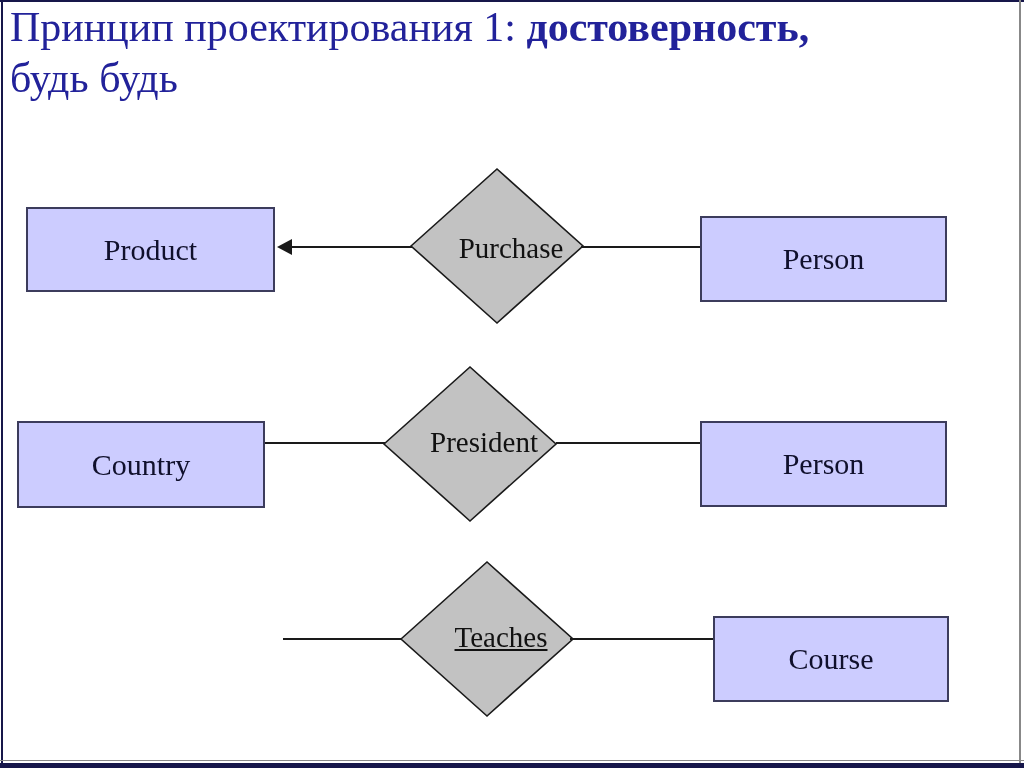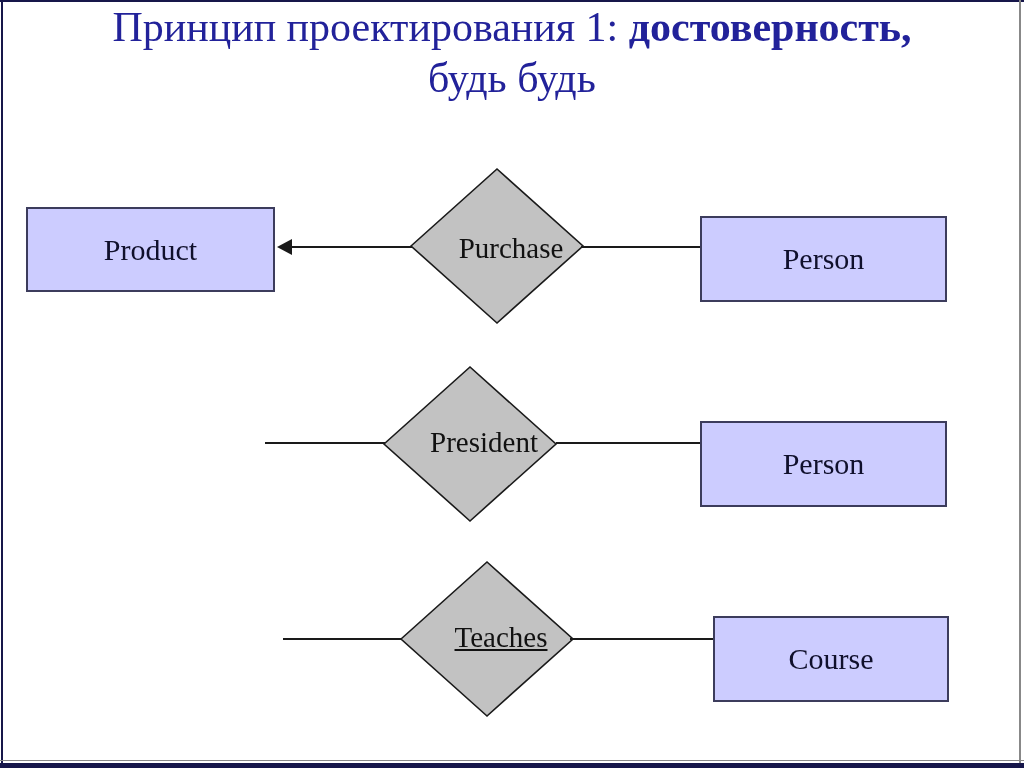--- a/index.html
+++ b/index.html
@@ -14,21 +14,21 @@
   
   .frame-top    { position:absolute; left:0; top:0; width:1024px; height:2px; background: var(--frame_dark, #16164a); }
   .frame-left   { position:absolute; left:1px; top:0; width:2px; height:768px; background: var(--frame_dark, #16164a); }
   .frame-right  { position:absolute; left:1019px; top:0; width:2px; height:768px; background: var(--frame_gray, #888); }
   .frame-bottom-hairline { position:absolute; left:0; top:760px; width:1024px; height:1px; background: var(--frame_gray, #888); }
   .frame-bottom-bar { position:absolute; left:0; top:763px; width:1024px; height:5px; background: var(--frame_dark, #16164a); }
 
   
   .title {
     position: absolute; left: 10px; top: 2px; width: 1004px;
-    text-align: center;
+    text-align: left;
     color: var(--title_color, #22229a);
     font-size: 42px; line-height: 51px;
     letter-spacing: 0px;
   }
   .title .bold { font-weight: 700; }
 
   
   .entity {
     position: absolute;
     background: var(--entity_fill, #ccccff);
@@ -91,20 +91,21 @@
 
   <svg class="diamond-svg" style="left:409px; top:167px;" width="176" height="158" viewBox="0 0 176 158">
     <polygon points="2,79 88,2 174,79 88,156"></polygon>
   </svg>
   <div class="rel-label" style="left:409px; top:169px; width:176px; height:158px;">Purchase</div>
 
   <div class="conn" style="left:581px; top:246px; width:119px;"></div>
 
   <div class="entity" style="left:700px; top:204px; width:247px; height:86px;">Person</div>
 
+  <div class="entity" style="left:17px; top:409px; width:248px; height:87px;">Country</div>
 
   <div class="conn" style="left:265px; top:442px; width:120px;"></div>
 
   <svg class="diamond-svg" style="left:382px; top:365px;" width="176" height="158" viewBox="0 0 176 158">
     <polygon points="2,79 88,2 174,79 88,156"></polygon>
   </svg>
   <div class="rel-label" style="left:382px; top:363px; width:176px; height:158px;">President</div>
 
   <div class="conn" style="left:556px; top:442px; width:144px;"></div>
 

